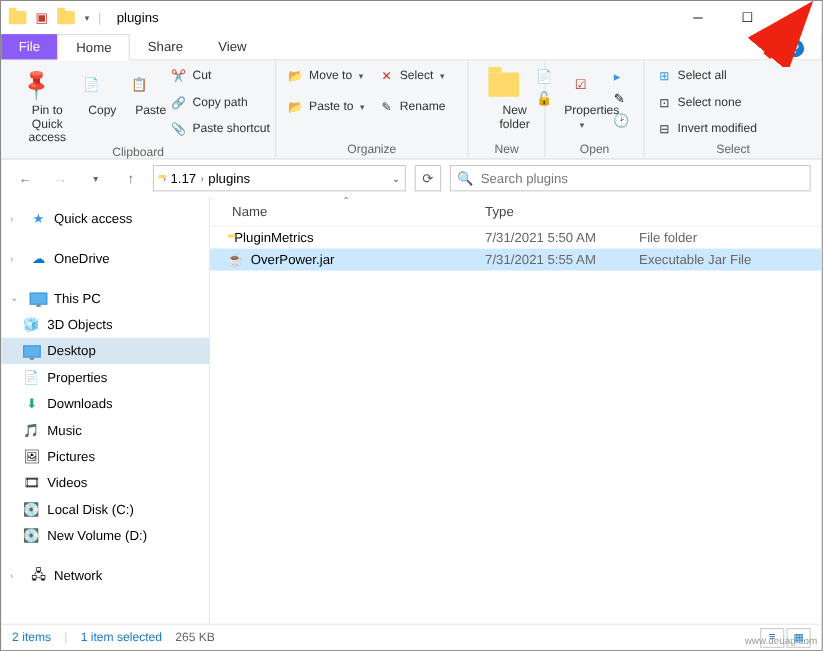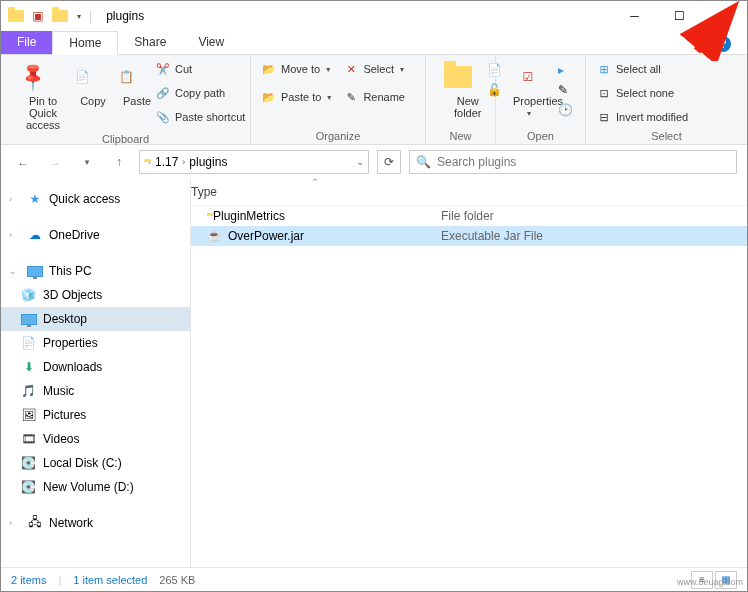--- a/index.html
+++ b/index.html
@@ -316,34 +316,37 @@
     <div class="side-item root">
         <span class="exp">›</span>
         <span class="ico">🖧</span>
         <span>Network</span>
       </div>
   </div>
 
   <div class="filelist">
     <div class="fl-header">
       <span class="sort-caret">⌃</span>
+      <div class="col-name">Name</div>
       <div class="col-type">Type</div>
     </div>
     <div class="fl-row">
       <div class="col-name">
           <span class="ico"><span class="folder-icon"></span></span>
           <span>PluginMetrics</span>
         </div>
+      <div class="col-date">7/31/2021 5:50 AM</div>
       <div class="col-type">File folder</div>
     </div>
     <div class="fl-row selected">
       <div class="col-name">
           <span class="ico" style="color:#d35400">☕</span>
           <span>OverPower.jar</span>
         </div>
+      <div class="col-date">7/31/2021 5:55 AM</div>
       <div class="col-type">Executable Jar File</div>
     </div>
   </div>
 </div>
 
 <div class="statusbar">
   <span>2 items</span>
   <span class="sep">|</span>
   <span>1 item selected</span>
   <span style="color:#666">265 KB</span>

